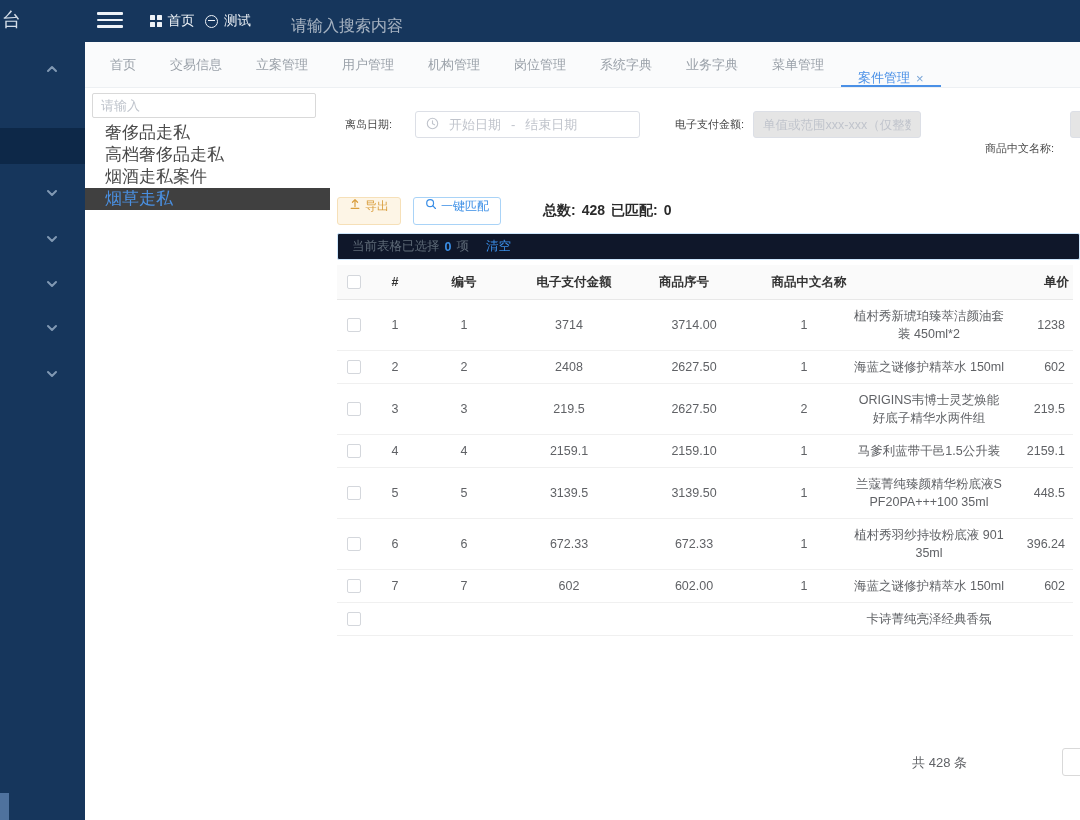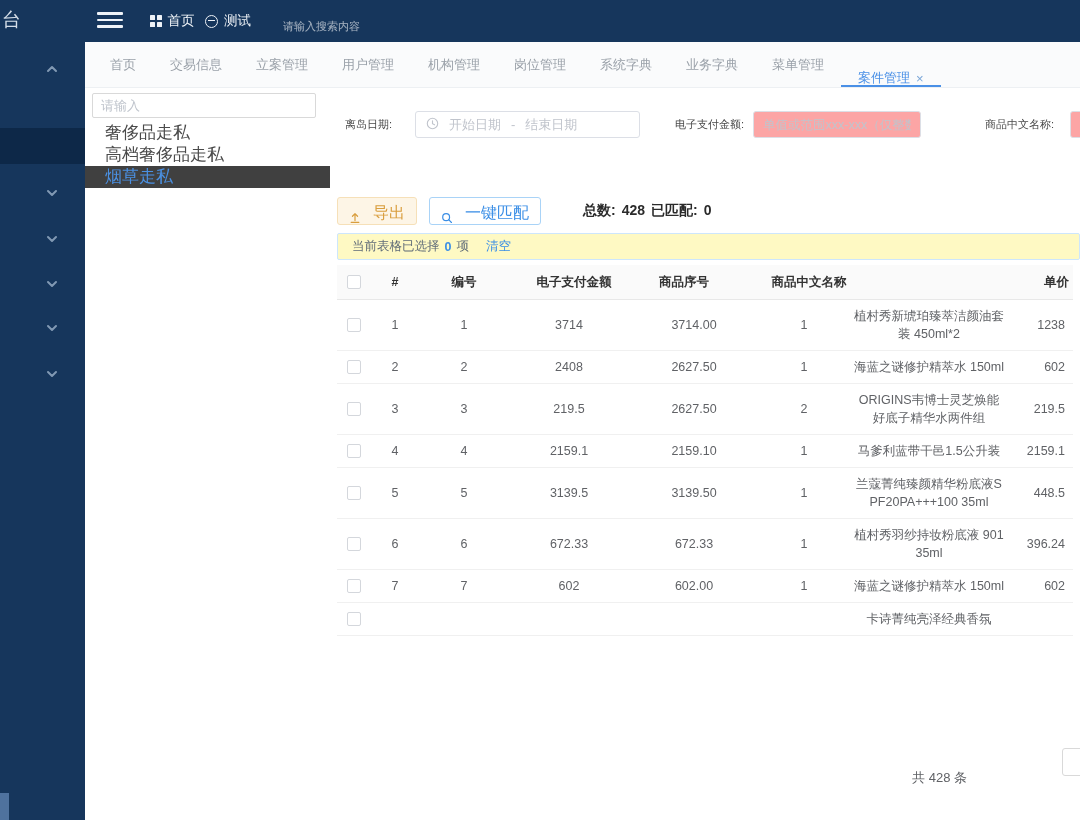--- a/index.html
+++ b/index.html
@@ -12,22 +12,22 @@
   .logo-frag { position:absolute; left:2px; top:7px; color:#d6dfe9; font-size:19px; }
   .hamburger { position:absolute; left:97px; top:12px; width:26px; height:18px; cursor:pointer; }
   .hamburger span { display:block; height:2.5px; background:#eef2f7; margin:0 0 4px 0; border-radius:1px; }
   .tb-item { position:absolute; top:0; height:42px; display:flex; align-items:center; gap:6px;
     color:#f0f4f8; font-size:13.5px; cursor:pointer; }
   .tb-home { left:150px; } .tb-test { left:205px; }
   .grid-ic { display:grid; grid-template-columns:5px 5px; grid-template-rows:5px 5px; gap:1.5px; }
   .grid-ic i { background:#eef2f7; border-radius:0.5px; }
   .circ-ic { width:13px; height:13px; border:1.4px solid #eef2f7; border-radius:50%; position:relative; }
   .circ-ic::after { content:""; position:absolute; left:2px; right:2px; top:4.2px; height:1.4px; background:#eef2f7; }
-  .tb-search { position:absolute; left:283px; top:0; height:53px; display:flex; align-items:center;
-    color:rgba(255,255,255,0.62); font-size:11px; cursor:text; min-width:160px; }
+  .tb-search { position:absolute; left:291px; top:0; height:53px; display:flex; align-items:center;
+    color:rgba(255,255,255,0.62); font-size:16px; cursor:text; min-width:160px; }
 
   
   .rail { position:absolute; left:0; top:42px; width:85px; height:778px; background:#16365c; z-index:4; }
   .rail-active { position:absolute; left:0; top:86px; width:85px; height:36px; background:#0d2848; }
   .rail-chev { position:absolute; left:44px; width:16px; height:16px; cursor:pointer; }
   .rail-chev svg { display:block; }
   .rail-foot { position:absolute; left:0; top:751px; width:9px; height:27px; background:#4f729e; }
 
   
   .tabbar { position:absolute; left:85px; top:42px; width:995px; height:46px; background:#fafbfc;
@@ -47,59 +47,59 @@
   .tree-search::placeholder { color:#bfc4cc; }
   .tree-list { position:absolute; left:0; top:34px; width:245px; }
   .tree-item { height:22px; line-height:22px; padding-left:20px; font-size:17px; color:#4a4a4a; cursor:pointer; }
   .tree-item.selected { background:#404040; color:#4a90e2; }
 
   
   .main { position:absolute; left:245px; top:0; width:750px; height:732px; }
 
   .filters { position:absolute; left:0; top:23px; width:750px; height:27px; }
   .f-label { position:absolute; top:0; height:27px; line-height:27px; font-size:11px; color:#4a4a4a; white-space:nowrap; }
-  .fl-date { left:15px; } .fl-amt { left:345px; } .fl-name { left:655px; }
+  .fl-date { left:15px; } .fl-amt { left:345px; } .fl-name { left:655px;margin-top:24px; }
   .date-range { position:absolute; left:85px; top:0; width:225px; height:27px; border:1px solid #dcdfe6;
     border-radius:3px; display:flex; align-items:center; padding:0 10px; gap:10px; cursor:text; background:#fff; }
   .date-range .ph { font-size:13px; color:#c0c4cc; }
   .clock-ic { flex:0 0 auto; }
   .f-input { position:absolute; top:0; height:27px; border:1px solid #dcdfe6; border-radius:3px;
-    padding:0 9px; font-size:12.5px; color:#333; outline:none; background:#fca5a5;
+    padding:0 9px; font-size:12.5px; color:#333; outline:none; background:#e5e5e5;
     font-family:"Liberation Sans","DejaVu Sans",sans-serif; }
   .f-input::placeholder { color:#c0c4cc; }
   .fi-amt { left:423px; width:168px; }
   .fi-name { left:740px; width:70px; }
 
   .toolbar { position:absolute; left:7px; top:109px; height:28px; display:flex; align-items:center; }
-  .btn { height:28px; display:flex; align-items:flex-end; gap:12px; border-radius:3px;
-    font-size:16px; padding:0 11px; cursor:pointer; white-space:nowrap; }
+  .btn { height:28px; display:flex; align-items:flex-start; gap:4px; border-radius:3px;
+    font-size:12px; padding:0 11px; cursor:pointer; white-space:nowrap; }
   .btn-export { background:#fdf5e6; border:1px solid #f6e0b8; color:#d99e3e; }
   .btn-match { background:#fff; border:1px solid #a9d3f7; color:#3a8ee6; margin-left:12px; }
   .counts { margin-left:42px; font-size:14px; color:#2b2b2b; font-weight:600; display:flex; gap:6px; white-space:nowrap; }
 
-  .alertbar { position:absolute; left:7px; top:145px; right:0; height:27px; background:#fef9c3;
+  .alertbar { position:absolute; left:7px; top:145px; right:0; height:27px; background:#0f172a;
     border:1px solid #cde6fc; border-radius:2px; display:flex; align-items:center; padding-left:14px;
     font-size:12.5px; color:#5f6b78; gap:5px; }
   .alertbar b { color:#3a8ee6; font-weight:700; }
   .clear-link { color:#3a8ee6; margin-left:12px; cursor:pointer; }
 
   
   .tablewrap { position:absolute; left:7px; top:177px; width:736px; height:424px; overflow:hidden; }
   .trow { display:flex; align-items:stretch; border-bottom:1px solid #f0f0f0; }
   .thead { background:#fafafa; border-bottom:1px solid #e8e8e8; }
   .thead .cell { font-weight:600; color:#333; padding:8px 4px; }
   .cell { font-size:12.5px; color:#606266; display:flex; align-items:center; justify-content:center;
     text-align:center; padding:7px 4px; line-height:18px; }
   .c-check { flex:0 0 34px; } .c-idx { flex:0 0 48px; } .c-code { flex:0 0 90px; }
   .c-total { flex:0 0 120px; } .c-pay { flex:0 0 130px; } .c-seq { flex:0 0 90px; }
   .c-name { flex:0 0 160px; word-break:break-all; } .c-price { flex:1 1 auto; justify-content:flex-end; padding-right:8px; }
   .cbx { width:14px; height:14px; border:1px solid #d4d7dc; border-radius:2px; background:#fff; cursor:pointer; }
 
   
-  .foot-total { position:absolute; right:113px; top:681px; font-size:13px; color:#606266; white-space:nowrap; }
+  .foot-total { position:absolute; right:113px; top:666px; font-size:13px; color:#606266; white-space:nowrap; }
   .page-size { position:absolute; left:732px; top:660px; width:60px; height:28px; border:1px solid #d9d9d9;
     border-radius:3px; background:#fff; cursor:pointer; }
 </style>
 </head>
 <body>
 
 <div class="stage">
 
   <div class="topbar">
     <span class="logo-frag">台</span>
@@ -175,20 +175,21 @@
     </div>
   </div>
 
   <div class="content">
 
     <div class="tree">
       <input class="tree-search" placeholder="请输入" style="">
       <div class="tree-list">
         <div class="tree-item">奢侈品走私</div>
         <div class="tree-item">高档奢侈品走私</div>
+        <div class="tree-item">烟酒走私案件</div>
         <div class="tree-item selected">烟草走私</div>
       </div>
     </div>
 
     <div class="main">
 
       <div class="filters">
         <span class="f-label fl-date">离岛日期:</span>
         <div class="date-range">
           <span class="clock-ic">

